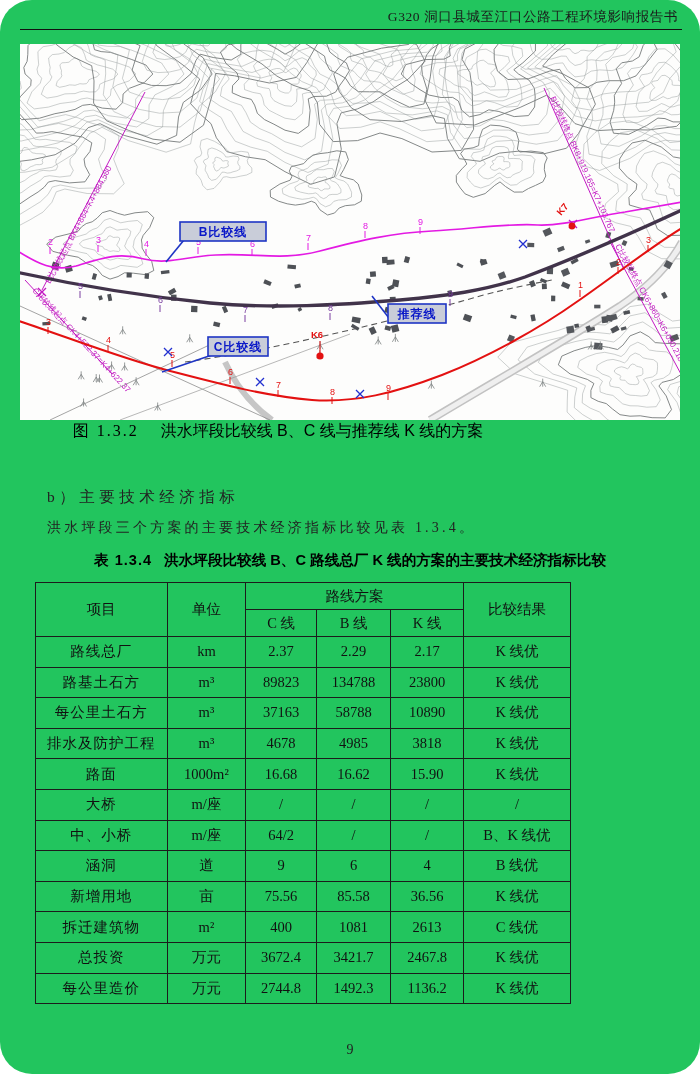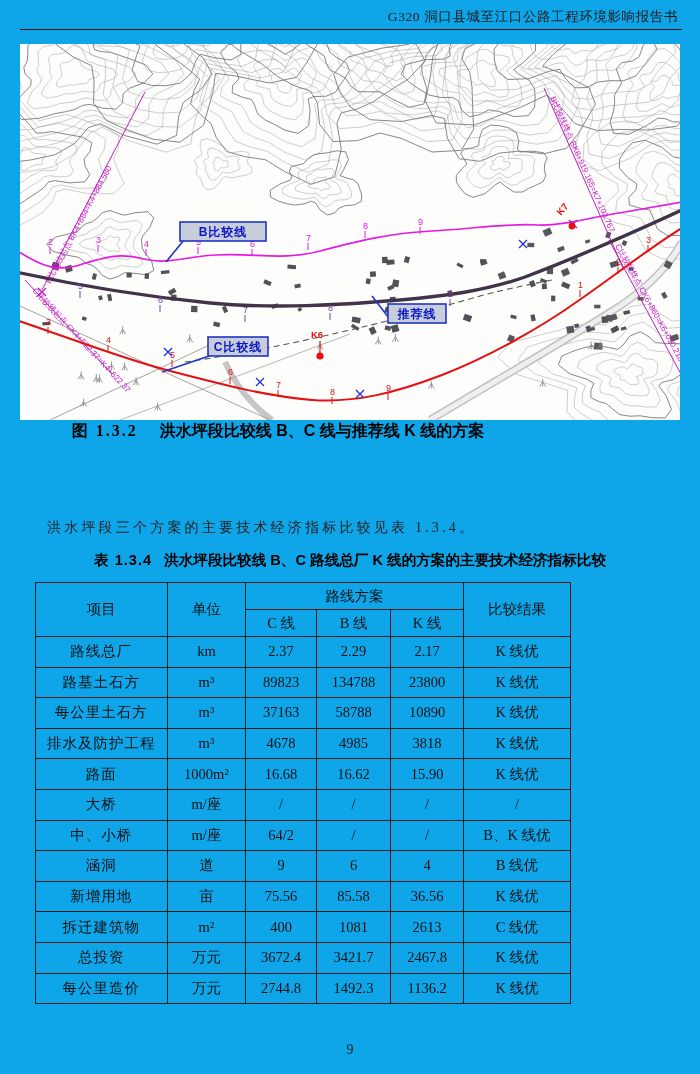--- a/index.html
+++ b/index.html
@@ -1,22 +1,22 @@
 <!DOCTYPE html>
 <html><head>
 <meta charset="utf-8">
 <style>
   html,body{margin:0;padding:0;background:#ffffff;}
-  .page{position:relative;width:700px;height:1074px;background:#0ea5e9;overflow:hidden;
-        font-family:"Liberation Serif","DejaVu Serif",serif;color:#151515;}
+  .page{position:relative;width:700px;height:1074px;background:#22c55e;overflow:hidden;
+        font-family:"Liberation Serif","DejaVu Serif",serif;color:#151515;border-radius:32px;}
   .hdr{position:absolute;top:8px;right:22px;font-size:13.5px;letter-spacing:0.6px;color:#1a1a1a;}
   .hdr-rule{position:absolute;top:29px;left:20px;width:662px;border-top:1.7px solid #111;}
   .map-wrap{position:absolute;left:20px;top:44px;width:660px;height:376px;background:#fdfdfc;}
   .figcap{position:absolute;top:421px;left:0;width:556px;text-align:center;
-          font-family:"Liberation Sans","DejaVu Sans",sans-serif;font-weight:bold;font-size:16px;color:#000;}
+          font-family:"Liberation Sans","DejaVu Sans",sans-serif;font-weight:normal;font-size:16px;color:#000;}
   .figcap .flabel{font-family:"Liberation Serif","DejaVu Serif",serif;margin-right:22px;letter-spacing:2px;}
   .para-b{position:absolute;top:487px;left:47px;font-size:15.5px;letter-spacing:4.5px;color:#222;}
   .para-t{position:absolute;top:519px;left:47px;font-size:14px;letter-spacing:3.2px;color:#222;}
   .tab-title{position:absolute;top:551px;left:0;width:700px;text-align:center;
              font-family:"Liberation Sans","DejaVu Sans",sans-serif;font-weight:bold;font-size:14.6px;color:#000;}
   .tab-title .tlabel{margin-right:12px;letter-spacing:1px;}
   table.main{position:absolute;top:582px;left:35px;width:536px;border-collapse:collapse;table-layout:fixed;}
   table.main th,table.main td{border:1.4px solid #1c1c1c;text-align:center;vertical-align:middle;
              font-size:14.5px;font-weight:normal;padding:0;color:#111;}
   table.main thead th{height:26px;}
@@ -321,20 +321,21 @@
           <rect x="188" y="293" width="60" height="19" fill="#c9cdd9" stroke="#1f35c4" stroke-width="1.6"></rect>
           <text x="218" y="307" text-anchor="middle" font-size="12" font-weight="bold" font-family="&quot;Liberation Sans&quot;,sans-serif" fill="#0a18c8" letter-spacing="1">C比较线</text>
         </g>
       </svg>
   </div>
 
   <div class="figcap">
     <span class="flabel">图 1.3.2</span><span>洪水坪段比较线 B、C 线与推荐线 K 线的方案</span>
   </div>
 
+  <div class="para-b">b）主要技术经济指标</div>
   <div class="para-t">洪水坪段三个方案的主要技术经济指标比较见表 1.3.4。</div>
 
   <div class="tab-title">
     <span class="tlabel">表 1.3.4</span><span>洪水坪段比较线 B、C 路线总厂 K 线的方案的主要技术经济指标比较</span>
   </div>
 
   <table class="main">
     <colgroup>
       <col style="width:24.6%">
         <col style="width:14.7%">

